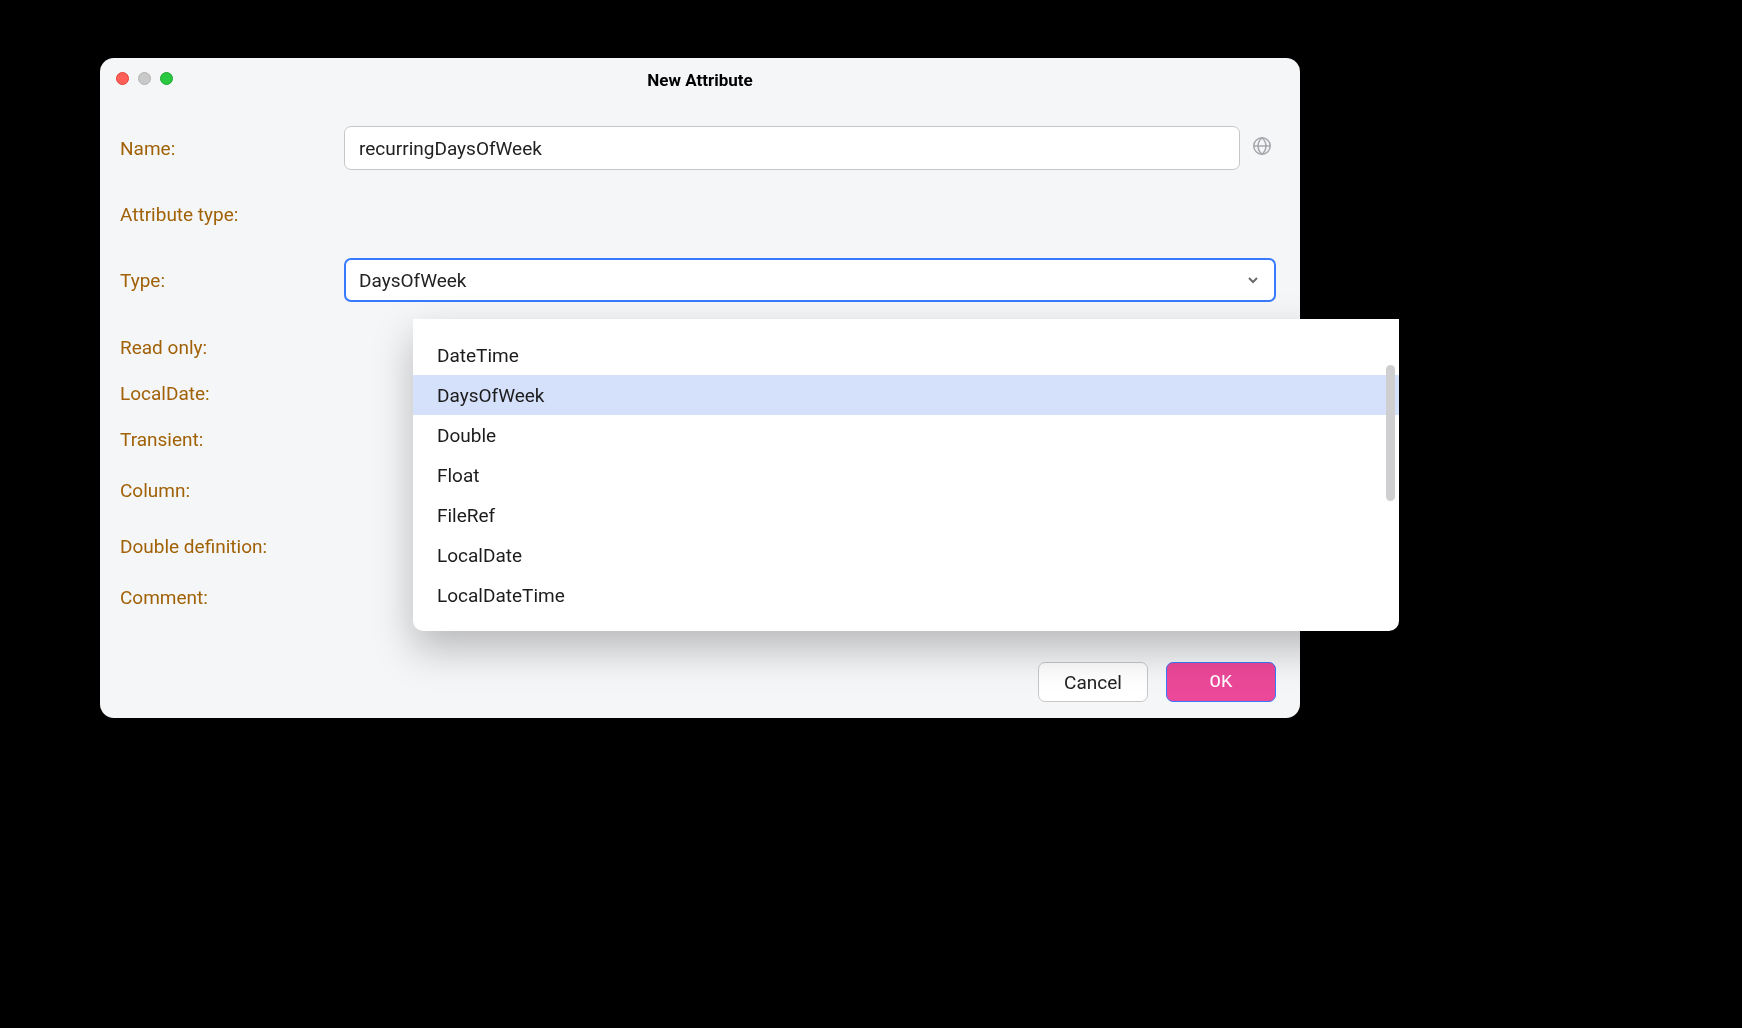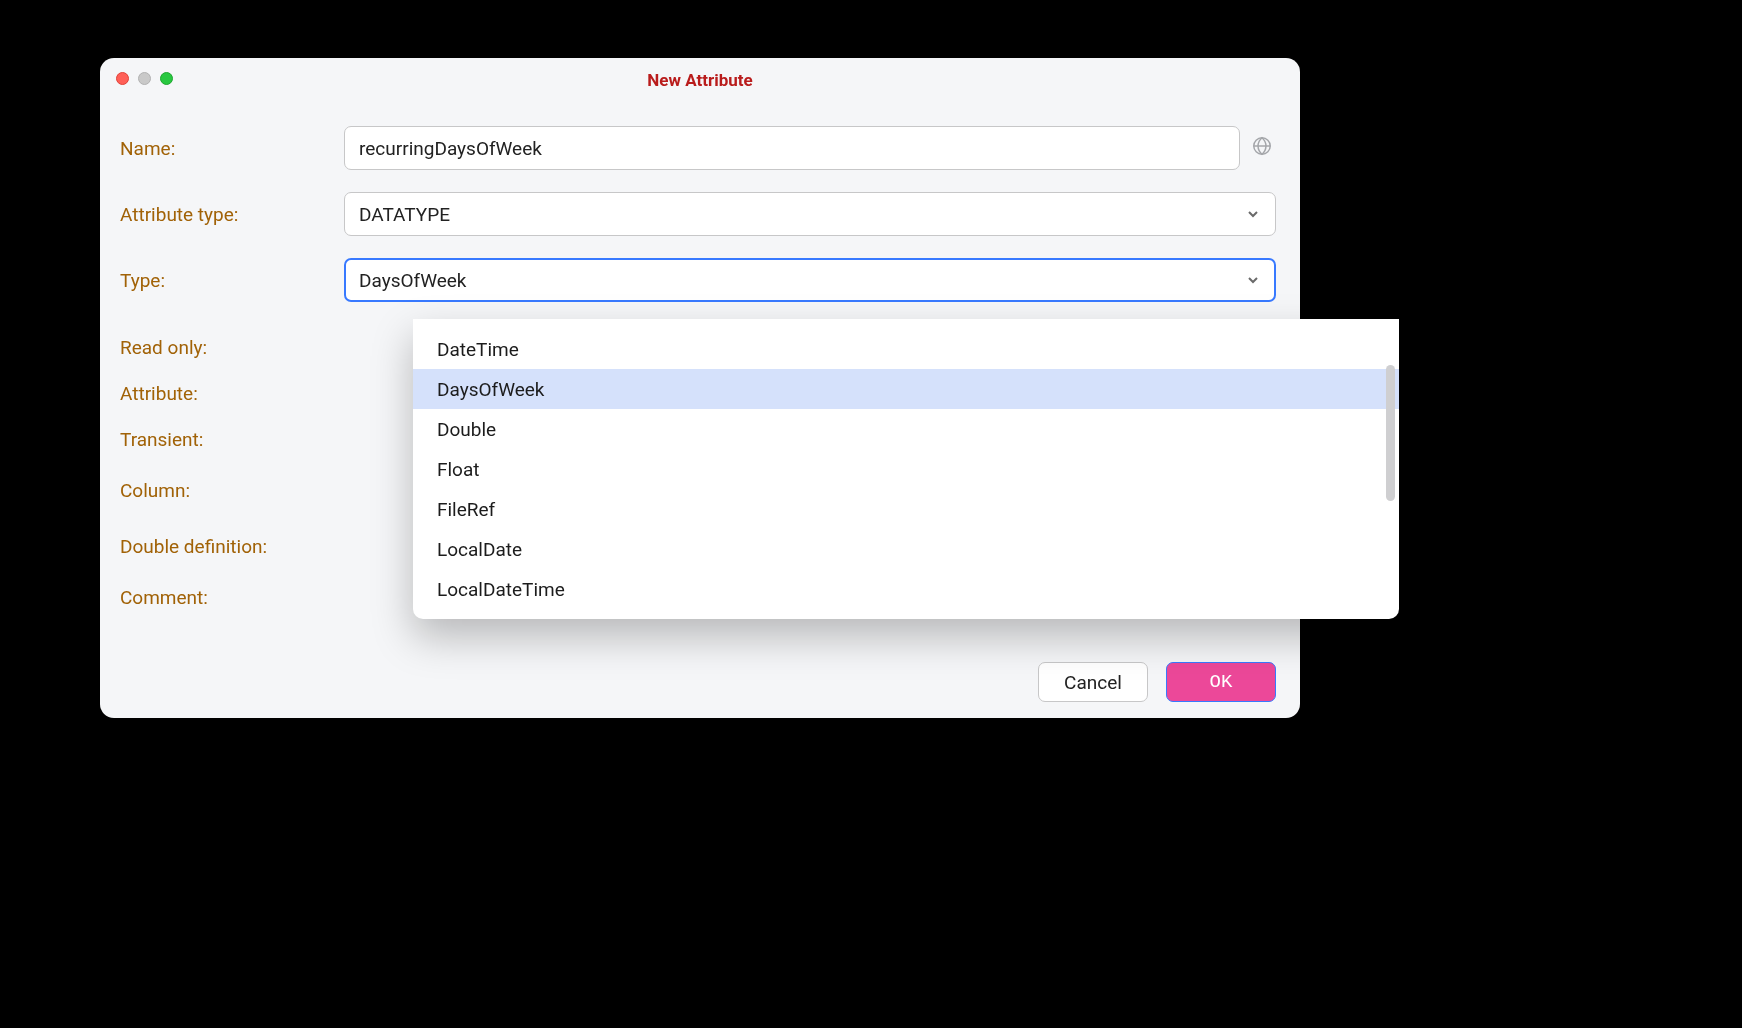--- a/index.html
+++ b/index.html
@@ -40,21 +40,21 @@
   .traffic-lights span {
     width: 13px; height: 13px; border-radius: 50%;
     display: inline-block;
   }
   .tl-close { background:#ff5f57; border:0.5px solid #e14137;}
   .tl-min   { background:#c9c9c9; border:0.5px solid #b2b2b2;}
   .tl-zoom  { background:#28c840; border:0.5px solid #1ea62f;}
   .window-title {
     font-size: 17px;
     font-weight: 700;
-    color: #b91c1c;
+    color: #000000;
   }
   .body {
     padding: 24px 24px 0 20px;
   }
   .form-row {
     display: flex;
     align-items: center;
     margin-bottom: 22px;
     min-height: 44px;
   }
@@ -102,21 +102,21 @@
   .globe-btn svg { width:22px; height:22px; }
   .hidden-labels .form-row { margin-bottom: 0; min-height: 46px;}
   .dropdown {
     position: absolute;
     left: 313px;
     top: 261px;
     width: 986px;
     background: #fff;
     border-radius: 0 0 10px 10px;
     box-shadow: 0 18px 40px rgba(0,0,0,0.25);
-    padding: 10px 0;
+    padding: 16px 0;
     z-index: 10;
   }
   .dropdown-item {
     height: 40px;
     display:flex;
     align-items:center;
     padding: 0 24px;
     font-size: 19px;
     color:#1c1c1c;
   }
@@ -190,30 +190,20 @@
               <path d="M3 12h18"></path>
               <path d="M12 3c2.8 2.4 4.3 5.6 4.3 9s-1.5 6.6-4.3 9c-2.8-2.4-4.3-5.6-4.3-9S9.2 5.4 12 3Z"></path>
             </svg>
           </span>
         </div>
       </div>
     </div>
 
     <div class="form-row">
       <div class="form-label">Attribute type:</div>
-      <div class="form-control-area">
-        <div class="select">
-          <span>DATATYPE</span>
-          <span class="chevron-down">
-            <svg viewBox="0 0 12 12">
-                <path d="M2 4l4 4 4-4"></path>
-              </svg>
-          </span>
-        </div>
-      </div>
     </div>
 
     <div class="form-row">
       <div class="form-label">Type:</div>
       <div class="form-control-area">
         <div class="select focused">
           <span>DaysOfWeek</span>
           <span class="chevron-down">
             <svg viewBox="0 0 12 12">
                 <path d="M2 4l4 4 4-4"></path>
@@ -221,21 +211,21 @@
           </span>
         </div>
       </div>
     </div>
 
     <div class="hidden-labels">
       <div class="form-row short">
         <div class="form-label">Read only:</div>
       </div>
       <div class="form-row short">
-        <div class="form-label">Attribute:</div>
+        <div class="form-label">LocalDate:</div>
       </div>
       <div class="form-row short">
         <div class="form-label">Transient:</div>
       </div>
       <div class="form-row short" style="min-height:56px">
         <div class="form-label">Column:</div>
       </div>
       <div class="form-row short" style="min-height:56px">
         <div class="form-label">Double definition:</div>
       </div>

